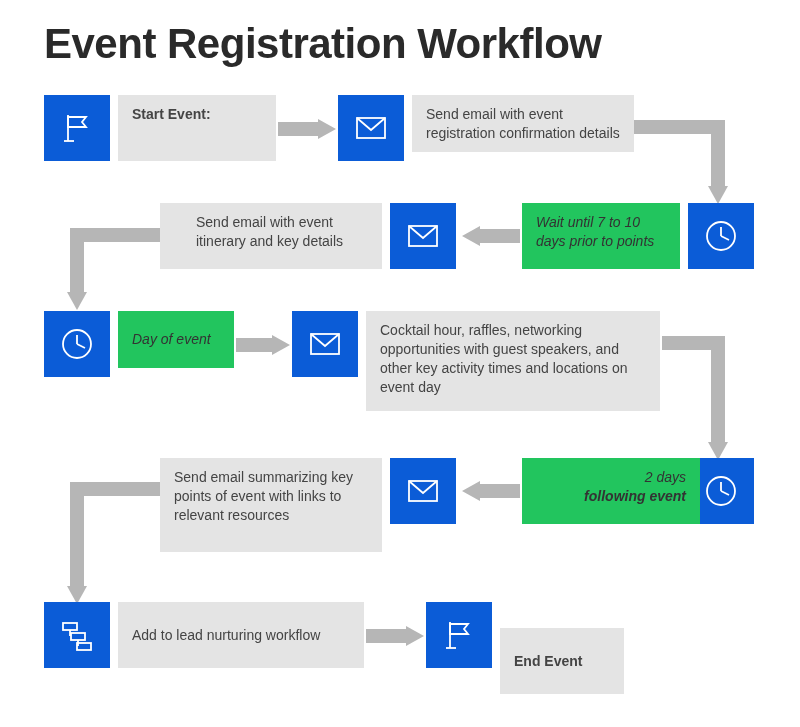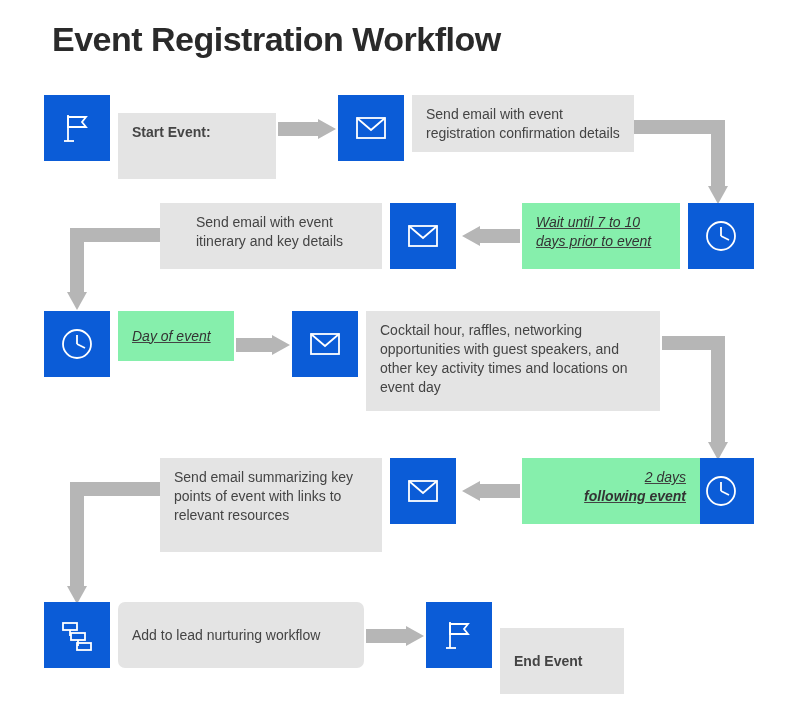--- a/index.html
+++ b/index.html
@@ -7,22 +7,22 @@
     font-family: -apple-system, BlinkMacSystemFont, "Segoe UI", Arial, sans-serif;
     background: #fff;
     width: 800px;
     height: 727px;
     position: relative;
     color: #333;
   }
   .title {
     position: absolute;
     top: 20px;
-    left: 52px;
-    font-size: 34px;
+    left: 44px;
+    font-size: 42px;
     font-weight: 800;
     color: #2a2a2a;
     letter-spacing: -0.5px;
   }
   .icon-box {
     position: absolute;
     width: 66px;
     height: 66px;
     background: #0b5cd7;
     display: flex;
@@ -31,21 +31,21 @@
   }
   .icon-box svg { stroke: #fff; fill: none; stroke-width: 1.8; }
   .text-box {
     position: absolute;
     background: #e4e4e4;
     padding: 10px 14px;
     font-size: 14px;
     line-height: 1.35;
     color: #444;
   }
-  .text-box.dark { background: #86efac; text-decoration: underline; }
+  .text-box.dark { background: #22c55e; }
   .text-box.dark .italic { font-style: italic; color: #333; }
   .bold-lead { font-weight: 700; }
   .arrow {
     position: absolute;
   }
   .arrow svg { display: block; }
   .arrow-path { stroke: #b6b6b6; fill: none; stroke-width: 14; }
   .arrow-head { fill: #b6b6b6; }
 </style>
 </head>
@@ -53,21 +53,21 @@
 
 <div class="title">Event Registration Workflow</div>
 
 <div class="icon-box" style="left:44px; top:95px;">
   <svg width="38" height="38" viewBox="0 0 38 38">
     <line x1="10" y1="6" x2="10" y2="32"></line>
     <path d="M10 8 L28 8 L24 13 L28 18 L10 18 Z"></path>
     <line x1="6" y1="32" x2="16" y2="32"></line>
   </svg>
 </div>
-<div class="text-box" style="left:118px; top:95px; width:158px; height:66px;margin-top:18px;">
+<div class="text-box" style="left:118px; top:95px; width:158px; height:66px;">
   <span class="bold-lead">Start Event:</span><br>
 </div>
 
 <div class="arrow" style="left:278px; top:118px;">
   <svg width="58" height="22">
       <line class="arrow-path" x1="0" y1="11" x2="40" y2="11" stroke-width="14"></line>
       <polygon class="arrow-head" points="40,1 58,11 40,21"></polygon>
     </svg>
 </div>
 
@@ -90,21 +90,21 @@
 
 <div class="icon-box" style="left:688px; top:203px;">
   <svg width="40" height="40" viewBox="0 0 40 40">
     <circle cx="20" cy="20" r="14"></circle>
     <line x1="20" y1="20" x2="20" y2="11"></line>
     <line x1="20" y1="20" x2="28" y2="24"></line>
   </svg>
 </div>
 <div class="text-box dark" style="left:522px; top:203px; width:158px; height:66px;">
   <span class="italic">Wait until 7 to 10</span><br>
-  <span class="italic">days prior to event</span>
+  <span class="italic">days prior to points</span>
 </div>
 
 <div class="arrow" style="left:460px; top:225px;">
   <svg width="60" height="22">
       <line class="arrow-path" x1="60" y1="11" x2="20" y2="11"></line>
       <polygon class="arrow-head" points="20,1 2,11 20,21"></polygon>
     </svg>
 </div>
 
 <div class="icon-box" style="left:390px; top:203px;">
@@ -124,21 +124,21 @@
   </svg>
 </div>
 
 <div class="icon-box" style="left:44px; top:311px;">
   <svg width="40" height="40" viewBox="0 0 40 40">
     <circle cx="20" cy="20" r="14"></circle>
     <line x1="20" y1="20" x2="20" y2="11"></line>
     <line x1="20" y1="20" x2="28" y2="24"></line>
   </svg>
 </div>
-<div class="text-box dark" style="left:118px; top:311px; width:116px; height:50px; display:flex; align-items:center;">
+<div class="text-box dark" style="left:118px; top:311px; width:116px; height:57px; display:flex; align-items:center;">
   <span class="italic">Day of event</span>
 </div>
 
 <div class="arrow" style="left:236px; top:334px;">
   <svg width="54" height="22">
       <line class="arrow-path" x1="0" y1="11" x2="36" y2="11"></line>
       <polygon class="arrow-head" points="36,1 54,11 36,21"></polygon>
     </svg>
 </div>
 
@@ -197,21 +197,21 @@
 
 <div class="icon-box" style="left:44px; top:602px;">
   <svg width="40" height="40" viewBox="0 0 40 40">
     <rect x="6" y="8" width="14" height="7"></rect>
     <rect x="14" y="18" width="14" height="7"></rect>
     <rect x="20" y="28" width="14" height="7"></rect>
     <line x1="13" y1="15" x2="13" y2="21"></line>
     <line x1="21" y1="25" x2="21" y2="31"></line>
   </svg>
 </div>
-<div class="text-box" style="left:118px; top:602px; width:246px; height:66px; display:flex; align-items:center;border-radius:7px;">
+<div class="text-box" style="left:118px; top:602px; width:246px; height:66px; display:flex; align-items:center;">
   <span>Add to lead nurturing workflow</span>
 </div>
 
 <div class="arrow" style="left:366px; top:625px;">
   <svg width="58" height="22">
       <line class="arrow-path" x1="0" y1="11" x2="40" y2="11"></line>
       <polygon class="arrow-head" points="40,1 58,11 40,21"></polygon>
     </svg>
 </div>
 

